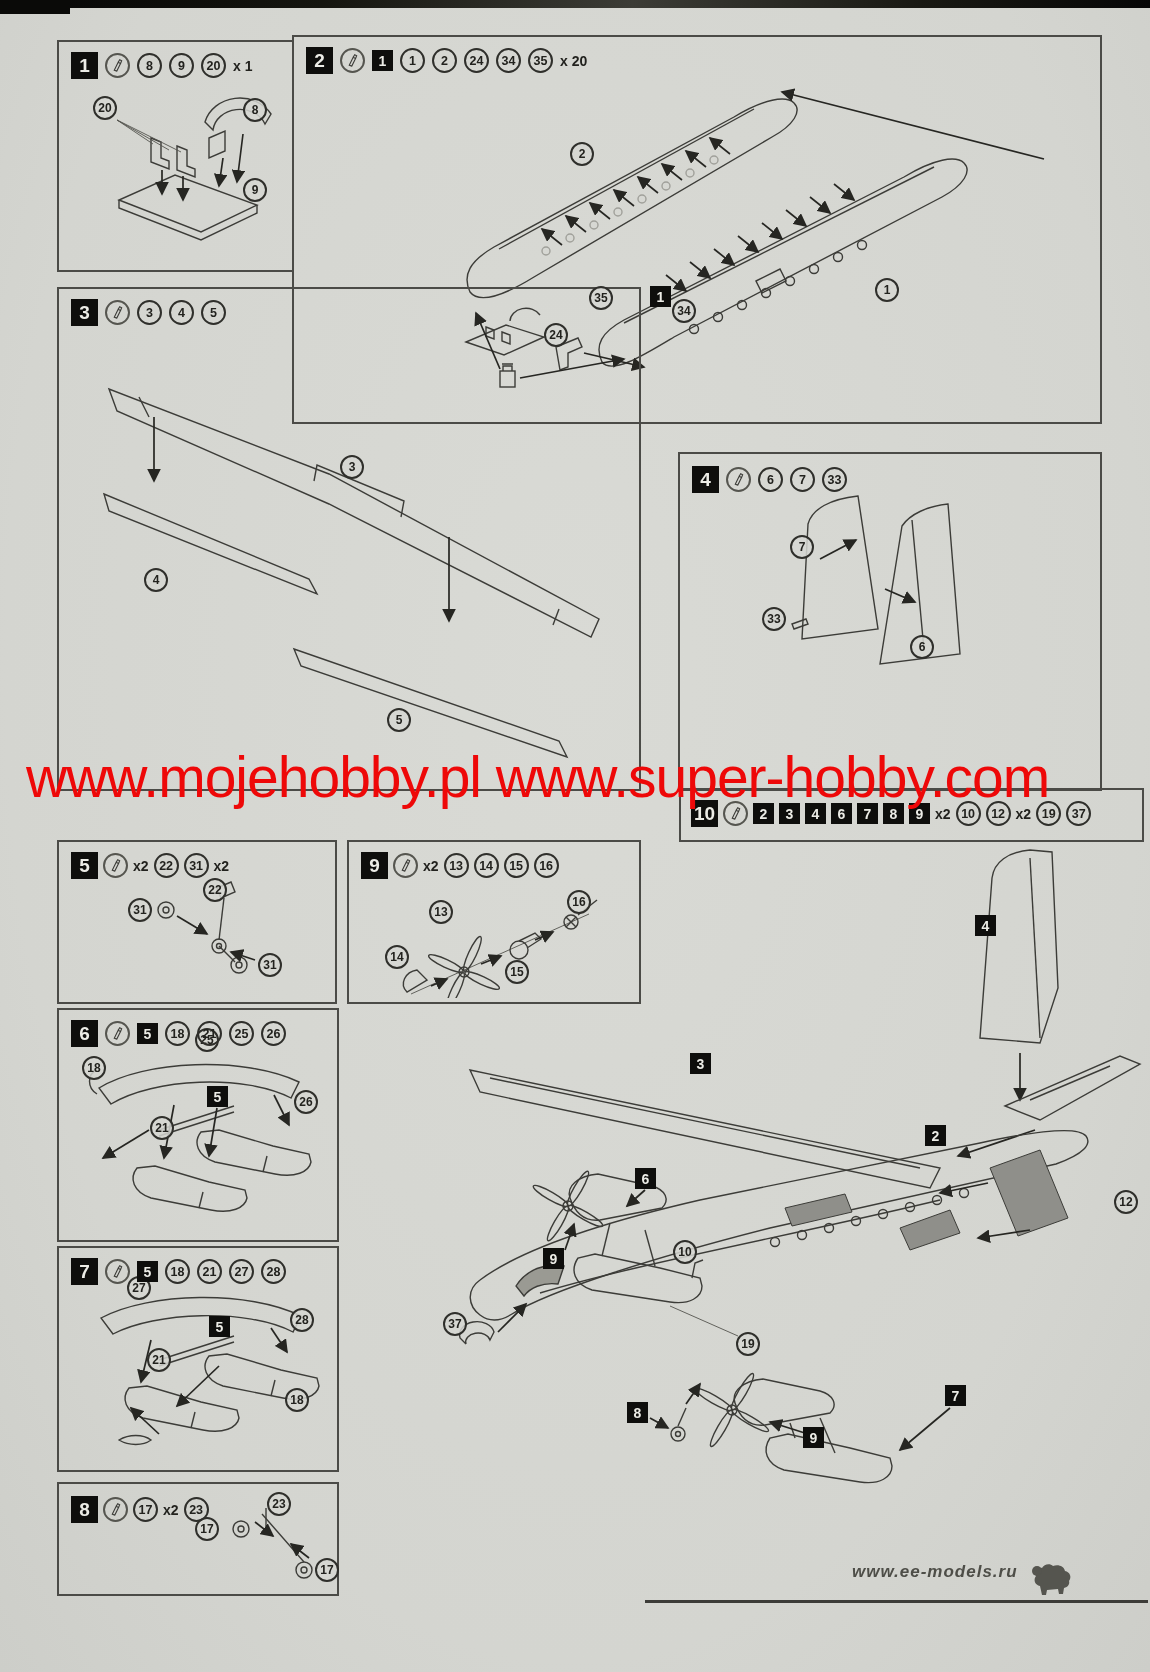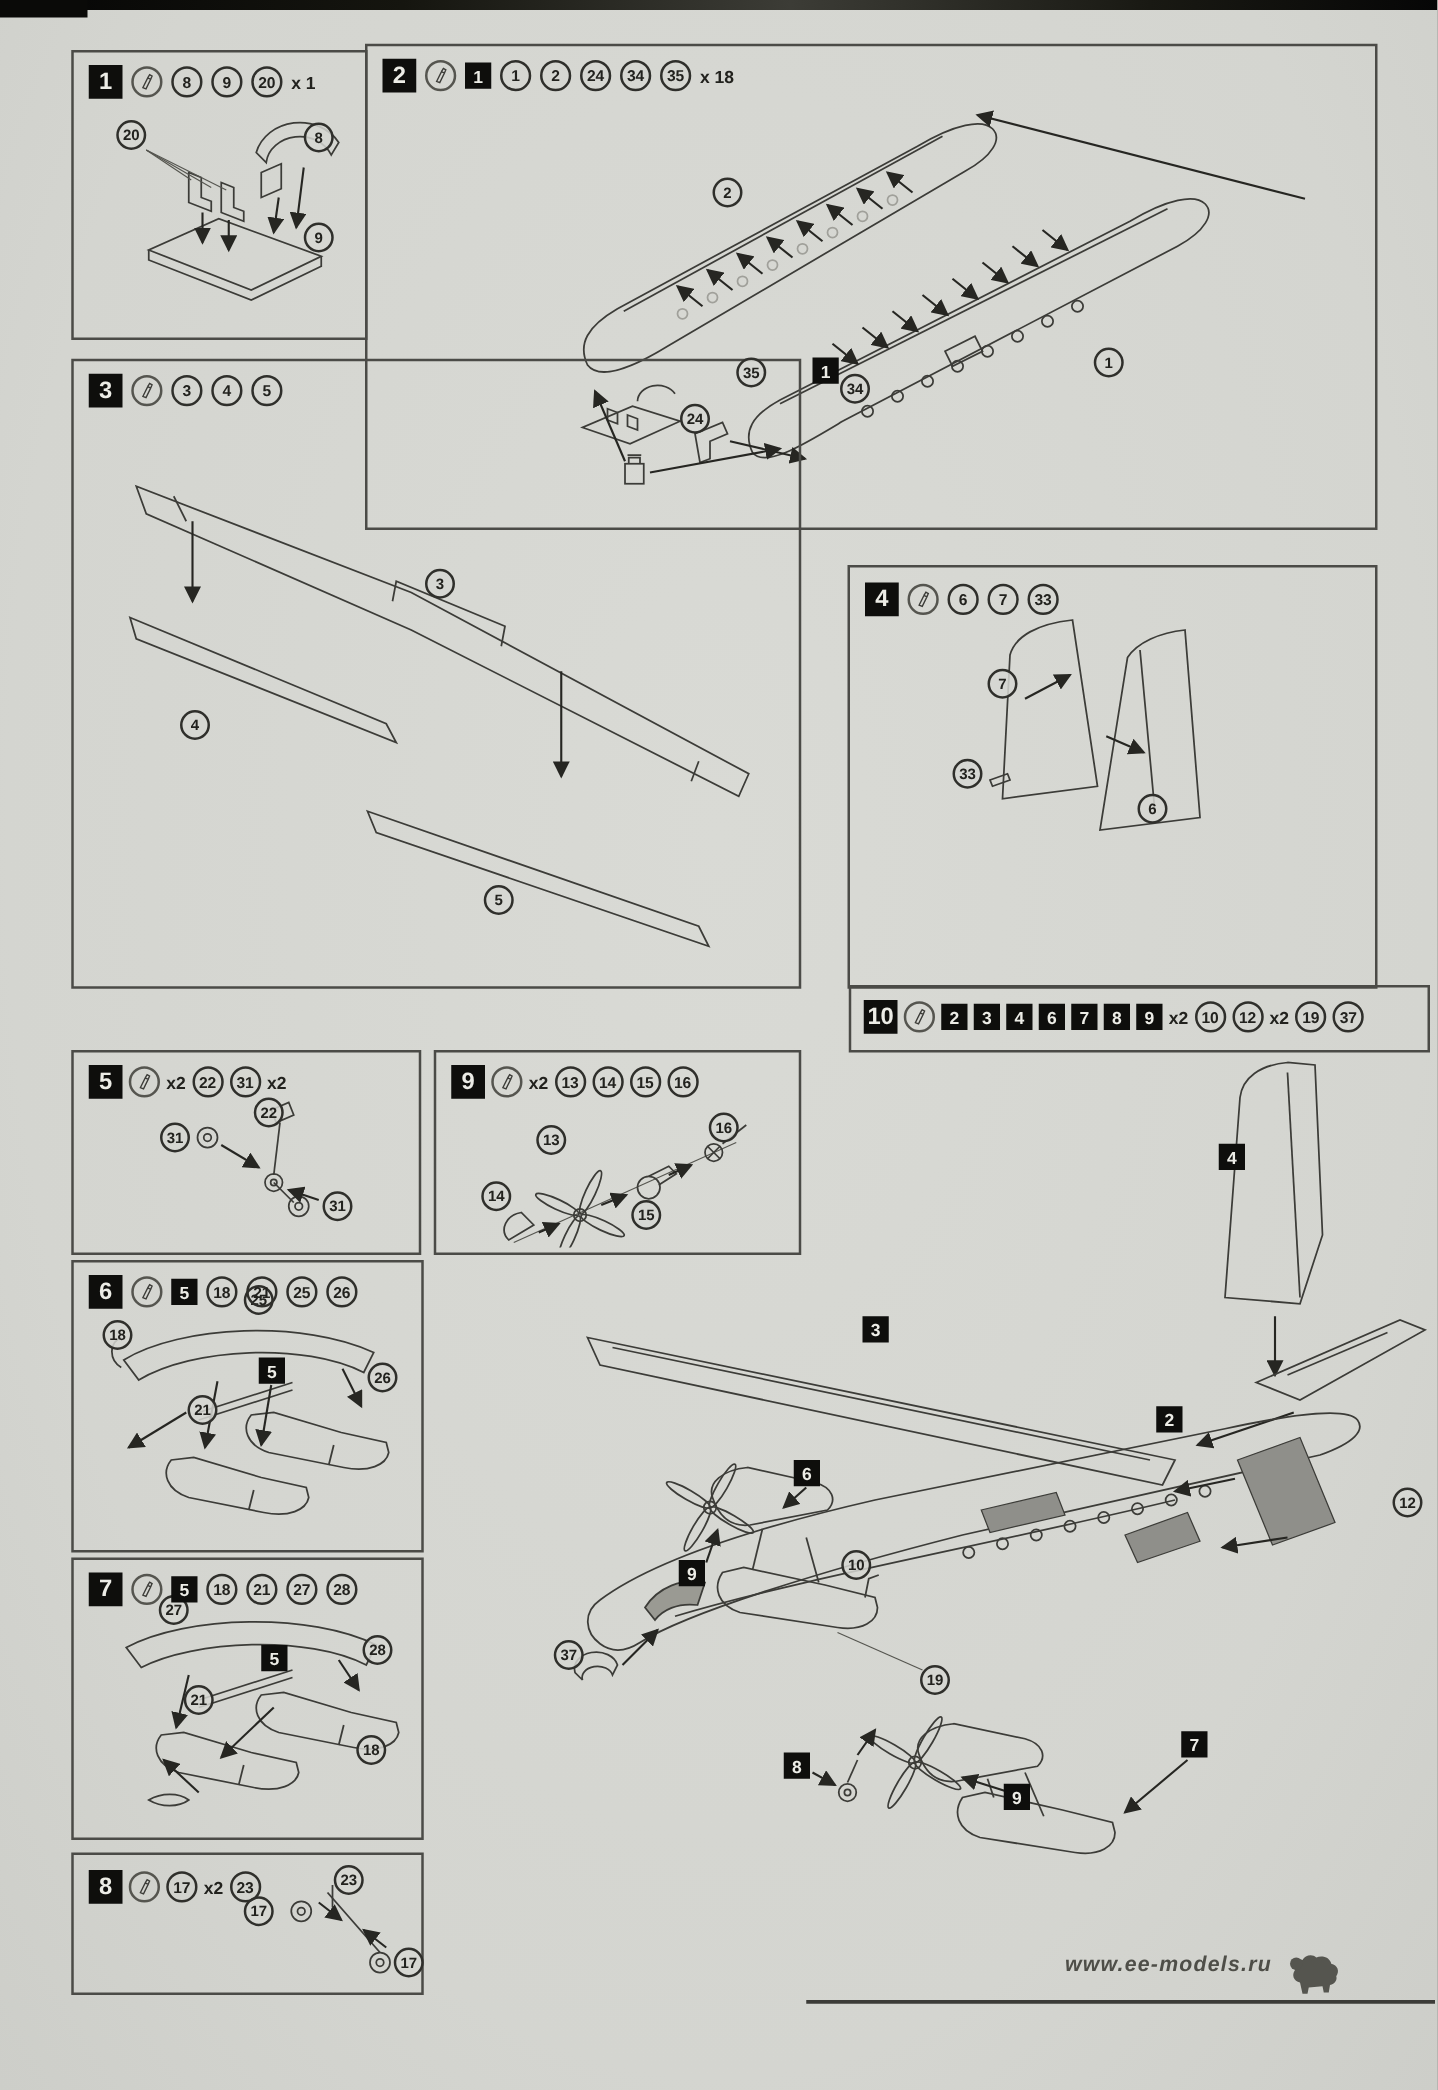--- a/index.html
+++ b/index.html
@@ -94,21 +94,21 @@
           <svg viewBox="0 0 20 20">
             <path d="M6.2,15.5 L10.8,6.2 L13.6,7.6 L9.2,16.6 Z M10.8,6.2 L12.6,3.2 L14.9,4.5 L13.6,7.6 M6.2,15.5 L9.2,16.6" fill="none" stroke="#3c3c38" stroke-width="1.3"></path>
           </svg>
         </span>
       <span class="sref">1</span>
       <span class="pc">1</span>
       <span class="pc">2</span>
       <span class="pc">24</span>
       <span class="pc">34</span>
       <span class="pc">35</span>
-      <span class="mult">x 18</span>
+      <span class="mult">x 20</span>
     </div>
     <svg class="art" width="802" height="381" viewBox="0 0 802 381">
       <g>
         <path d="M176,255 C168,238 176,224 200,210 L440,80 C470,62 492,58 500,66 C508,74 500,88 478,100 L240,240 C214,256 186,268 176,255 Z"></path>
         <path d="M205,212 L460,72"></path>
       </g>
       <g>
         <circle class="ghost" cx="252" cy="214" r="4"></circle>
           <circle class="ghost" cx="276" cy="201" r="4"></circle>
         <circle class="ghost" cx="300" cy="188" r="4"></circle>
@@ -517,20 +517,21 @@
   <span class="bref" style="left:635px;top:1168px">6</span>
   <span class="bref" style="left:543px;top:1248px">9</span>
   <span class="bref" style="left:945px;top:1385px">7</span>
   <span class="bref" style="left:803px;top:1427px">9</span>
   <span class="bref" style="left:627px;top:1402px">8</span>
   <span class="callout" style="left:673px;top:1240px">10</span>
   <span class="callout" style="left:1114px;top:1190px">12</span>
   <span class="callout" style="left:736px;top:1332px">19</span>
   <span class="callout" style="left:443px;top:1312px">37</span>
 
+  <div class="watermark">www.mojehobby.pl www.super-hobby.com</div>
 
   <div class="footer-url">www.ee-models.ru</div>
   <div class="footer-line"></div>
   <div class="logo">
     <svg width="58" height="42" viewBox="0 0 58 42">
       <path d="M18,30 C13,29 11,24 14,20 C12,16 15,11 20,12 C22,8 28,7 31,10 C36,8 42,10 43,15 C48,16 50,21 47,25 C48,28 46,31 42,32 L41,38 L37,38 L36,33 L25,34 L24,39 L20,39 Z" fill="#55554f"></path>
       <circle cx="15" cy="15" r="5" fill="#55554f"></circle>
     </svg>
   </div>
 </div>

